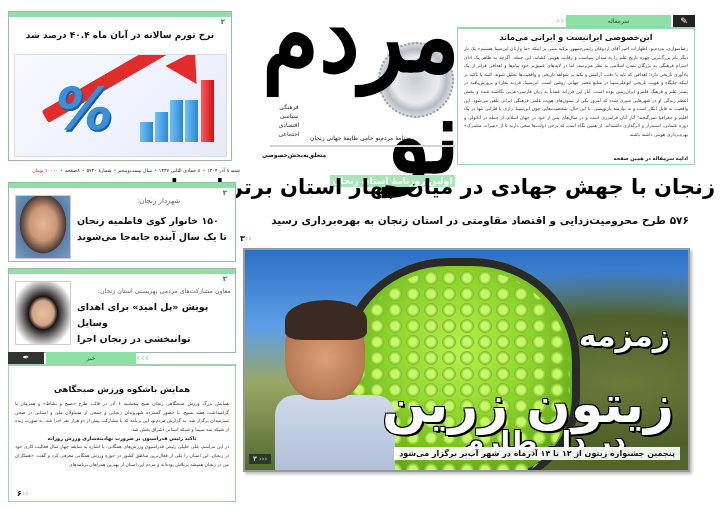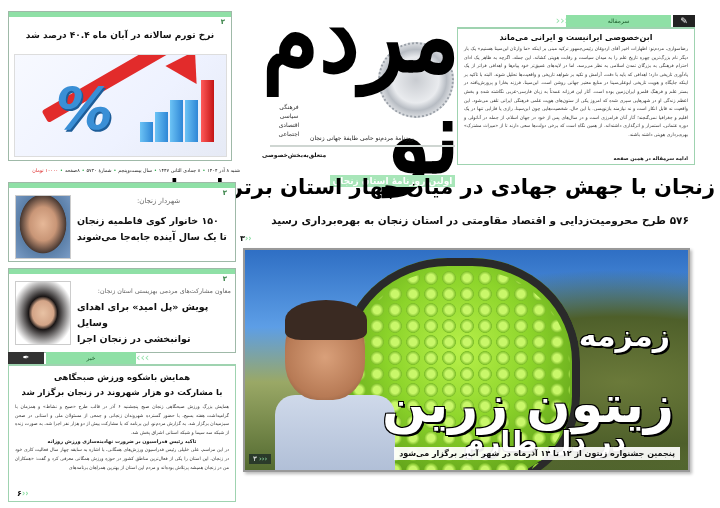--- a/index.html
+++ b/index.html
@@ -86,21 +86,21 @@
     .kicker { position: absolute; right: 8px; font-size: 7px; color: #666; white-space: nowrap; }
     .stitle { position: absolute; right: 8px; width: 150px; text-align: left; font-size: 9.5px; font-weight: bold; line-height: 16px; }
 
     
     #sport { left: 8px; top: 352px; width: 228px; height: 150px; }
     .sp-head { position: absolute; top: 0; left: 0; width: 228px; height: 12px; }
     .sp-icon { position: absolute; left: 0; top: 0; width: 36px; height: 12px; background: #333; color: #fff; font-size: 8px; line-height: 12px; text-align: center; }
     .sp-tab { position: absolute; left: 38px; top: 0; width: 90px; height: 12px; background: #8fe0a6; font-size: 6px; color: #1a5a2a; text-align: center; line-height: 12px; }
     .sp-chev { position: absolute; left: 128px; top: 0; color: #8fe0a6; font-size: 11px; line-height: 12px; }
     .sp-body { position: absolute; top: 12px; left: 0; width: 228px; height: 138px; border: 1px solid #9fd3b0; border-top: 2px solid #9fd3b0; }
-    .sp-title { text-align: center; font-size: 8.5px; font-weight: bold; line-height: 15px; margin-top: 4px; }
+    .sp-title { text-align: center; font-size: 8.5px; font-weight: bold; line-height: 15px; margin-top: 16px; }
     .sp-text { font-size: 4.6px; line-height: 8.6px; color: #333; padding: 3px 6px 0 6px; text-align: justify; }
     .sp-sub { font-size: 5px; font-weight: bold; color: #111; text-align: center; line-height: 9px; }
     .sp-page { position: absolute; left: 8px; bottom: 3px; font-size: 8px; font-weight: bold; }
     .sp-page .chev { color: #8fe0a6; }
   </style>
 </head>
 <body>
 
 <div id="inflation" class="abs box">
   <div class="green-bar"></div>
@@ -191,20 +191,19 @@
 
 <div id="sport" class="abs">
   <div class="sp-head">
     <div class="sp-icon">✒</div>
     <div class="sp-tab">خبر</div>
     <div class="sp-chev">›››</div>
   </div>
   <div class="sp-body">
     <div class="sp-title">
       <div>همایش باشکوه ورزش صبحگاهی</div>
-      <div>با مشارکت دو هزار شهروند در زنجان برگزار شد</div>
     </div>
     <div class="sp-text">همایش بزرگ ورزش صبحگاهی زنجان صبح پنجشنبه ۶ آذر در قالب طرح «صبح و نشاط» و همزمان با گرامیداشت هفته بسیج، با حضور گسترده شهروندان زنجانی و جمعی از مسئولان ملی و استانی در صحن سبزمیدان برگزار شد. به گزارش مردم‌نو، این برنامه که با مشارکت بیش از دو هزار نفر اجرا شد، به صورت زنده از شبکه سه سیما و شبکه استانی اشراق پخش شد.</div>
     <div class="sp-sub">تاکید رئیس فدراسیون بر ضرورت نهادینه‌سازی ورزش روزانه</div>
     <div class="sp-text" style="padding-top:0;">در این مراسم، علی خلیلی رئیس فدراسیون ورزش‌های همگانی، با اشاره به سابقه چهار سال فعالیت کاری خود در زنجان، این استان را یکی از فعال‌ترین مناطق کشور در حوزه ورزش همگانی معرفی کرد و گفت: «همکاران من در زنجان همیشه پرتلاش بوده‌اند و مردم این استان از بهترین همراهان برنامه‌های</div>
     <div class="sp-page"><span class="chev">‹‹</span><span>۶</span></div>
   </div>
 </div>
 
 </body></html>

